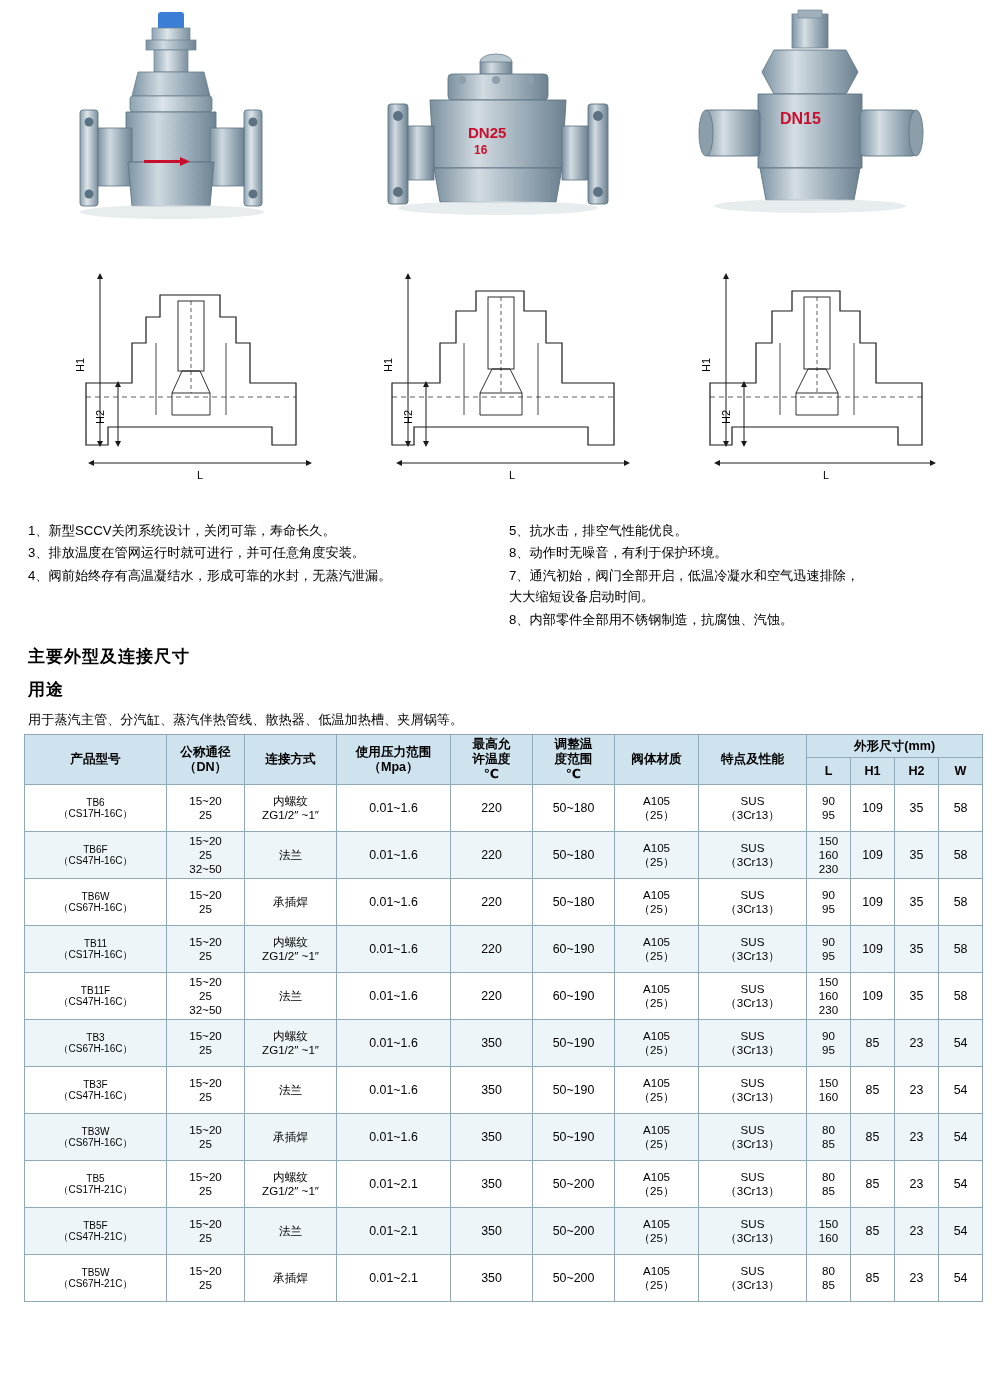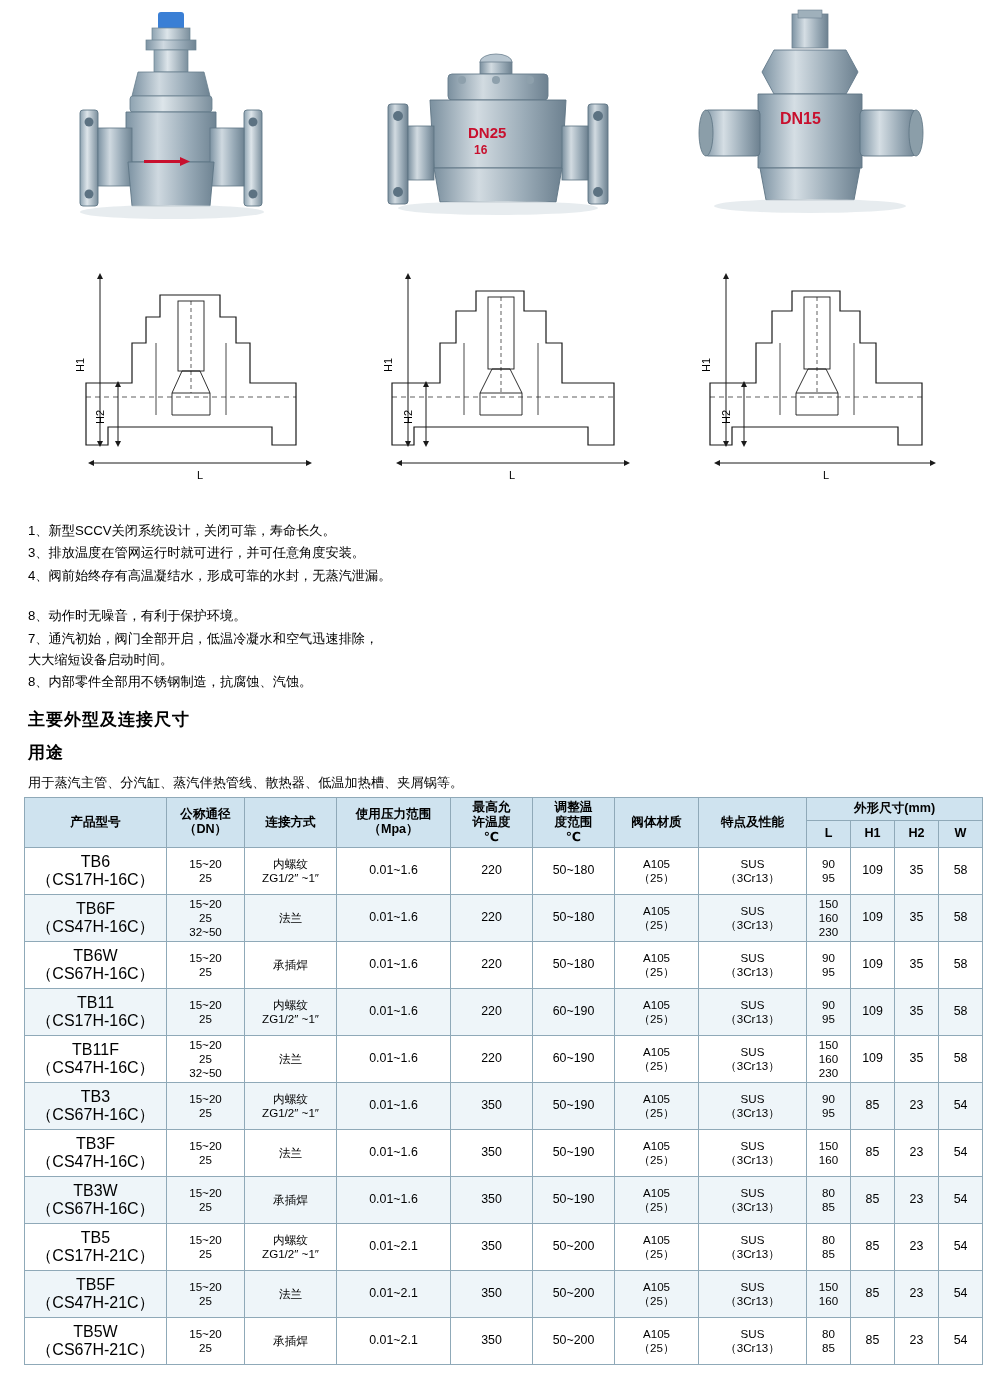--- a/index.html
+++ b/index.html
@@ -29,21 +29,21 @@
   .dim-label{font-size:11px;fill:#000;}
 
   
   .sec{padding:0 28px;}
   h2.sec-title{
     font-size:17px;
     margin:4px 0 8px 0;
     font-weight:bold;
     letter-spacing:1px;
   }
-  .feat-cols{display:flex;gap:18px;flex-direction:column;}
+  .feat-cols{display:flex;gap:18px;}
   .feat-col{width:50%;}
   .feat-item{
     font-size:13.2px;
     line-height:1.62;
     margin-bottom:1px;
     white-space:pre-line;
   }
   .use-text{font-size:13.2px;line-height:1.6;margin-bottom:4px;}
 
   
@@ -62,21 +62,21 @@
     line-height:1.18;
   }
   thead th{
     background:#cfe3ef;
     font-weight:bold;
     font-size:12.6px;
     height:46px;
   }
   tbody td{height:44px;background:#ffffff;}
   tbody tr:nth-child(even) td{background:#eef5f9;}
-  .model{font-size:16px;margin-left:47px;}
+  .model{font-size:10px;margin-left:47px;}
   .small{font-size:11.6px;}
   .stack{display:block;line-height:1.12;}
 </style>
 </head>
 <body>
 
 <div class="page">
 
   <div class="visual-band">
 
@@ -281,20 +281,21 @@
   </div>
 
   <div class="sec">
     <div class="feat-cols">
       <div class="feat-col">
         <div class="feat-item">1、新型SCCV关闭系统设计，关闭可靠，寿命长久。</div>
         <div class="feat-item">3、排放温度在管网运行时就可进行，并可任意角度安装。</div>
         <div class="feat-item">4、阀前始终存有高温凝结水，形成可靠的水封，无蒸汽泄漏。</div>
       </div>
       <div class="feat-col">
+        <div class="feat-item">5、抗水击，排空气性能优良。</div>
         <div class="feat-item">8、动作时无噪音，有利于保护环境。</div>
         <div class="feat-item">7、通汽初始，阀门全部开启，低温冷凝水和空气迅速排除，
     大大缩短设备启动时间。</div>
         <div class="feat-item">8、内部零件全部用不锈钢制造，抗腐蚀、汽蚀。</div>
       </div>
     </div>
   </div>
 
   <div class="sec" style="margin-top:14px;">
     <h2 class="sec-title">主要外型及连接尺寸</h2>

